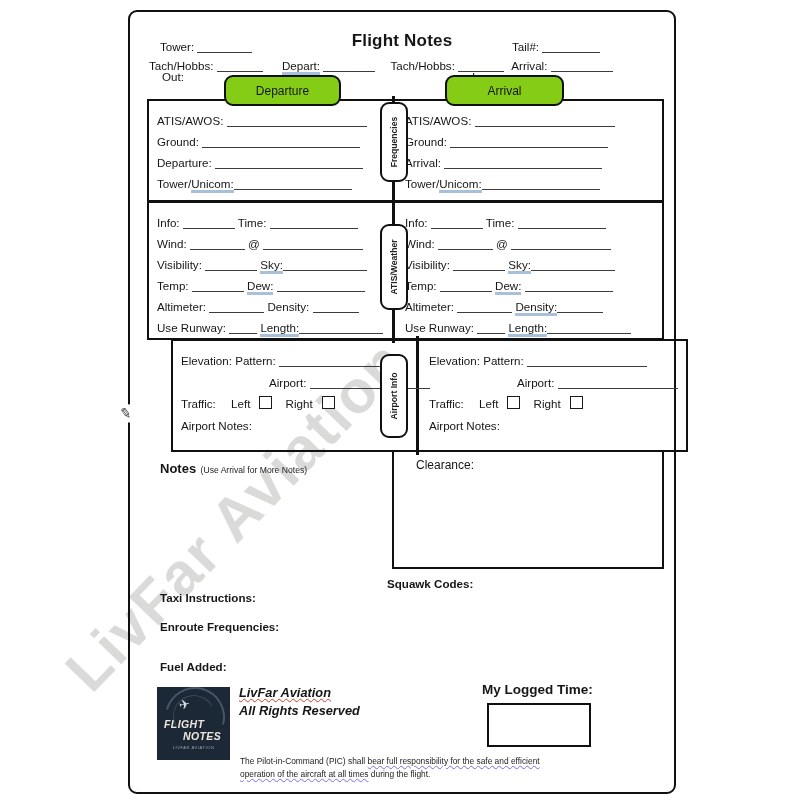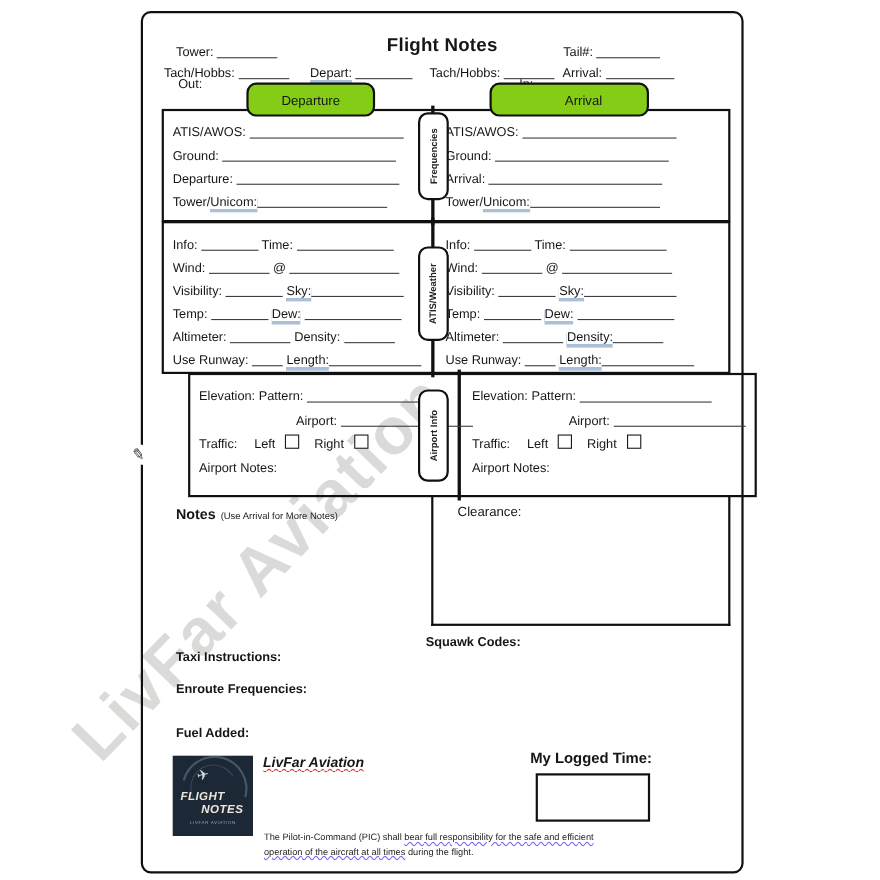--- a/index.html
+++ b/index.html
@@ -75,21 +75,21 @@
       <span style="margin-left:12px;">Tach/Hobbs:</span>
       <span class="blank w46"></span>
       <span style="margin-left:4px;">Arrival:</span>
       <span class="blank w62"></span>
     </div>
 
     <div class="abs lbl" style="left:32px;top:58px;">Out:</div>
     <div class="abs lbl" style="left:342px;top:58px;">In:</div>
 
     <div class="tab" style="left:94px;width:113px;">Departure</div>
-    <div class="tab" style="left:315px;width:115px;padding-left:26px;">Arrival</div>
+    <div class="tab" style="left:315px;width:115px;">Arrival</div>
 
     <div class="sec freq">
       <div class="vline"></div>
       <div class="col colL">
         <div class="row"><span>ATIS/AWOS:</span> <span class="blank w140"></span></div>
         <div class="row"><span>Ground:</span> <span class="blank w158"></span></div>
         <div class="row"><span>Departure:</span> <span class="blank w148"></span></div>
         <div class="row"><span>Tower/</span><span class="bl">Unicom:</span><span class="blank w118"></span></div>
       </div>
       <div class="col colR">
@@ -162,20 +162,21 @@
       <div class="arc1"></div>
       <div class="arc2"></div>
       <div class="plane">✈</div>
       <div class="l1">FLIGHT</div>
       <div class="l2">NOTES</div>
       <div class="l3">LIVFAR AVIATION</div>
     </div>
 
     <div class="copy">
       <div class="sq-red">LivFar Aviation</div>
+      <div>All Rights Reserved</div>
     </div>
 
     <div class="logged-lab">My Logged Time:</div>
     <div class="logged-box"></div>
 
     <div class="disc"><span>The Pilot-in-Command (PIC) shall </span><span class="sq-blu">bear full responsibility for the safe and efficient </span><span class="sq-blu">operation of the aircraft at all times</span><span> during the flight.</span></div>
 
     <div class="pencil">✎</div>
   </div>
 </div>

